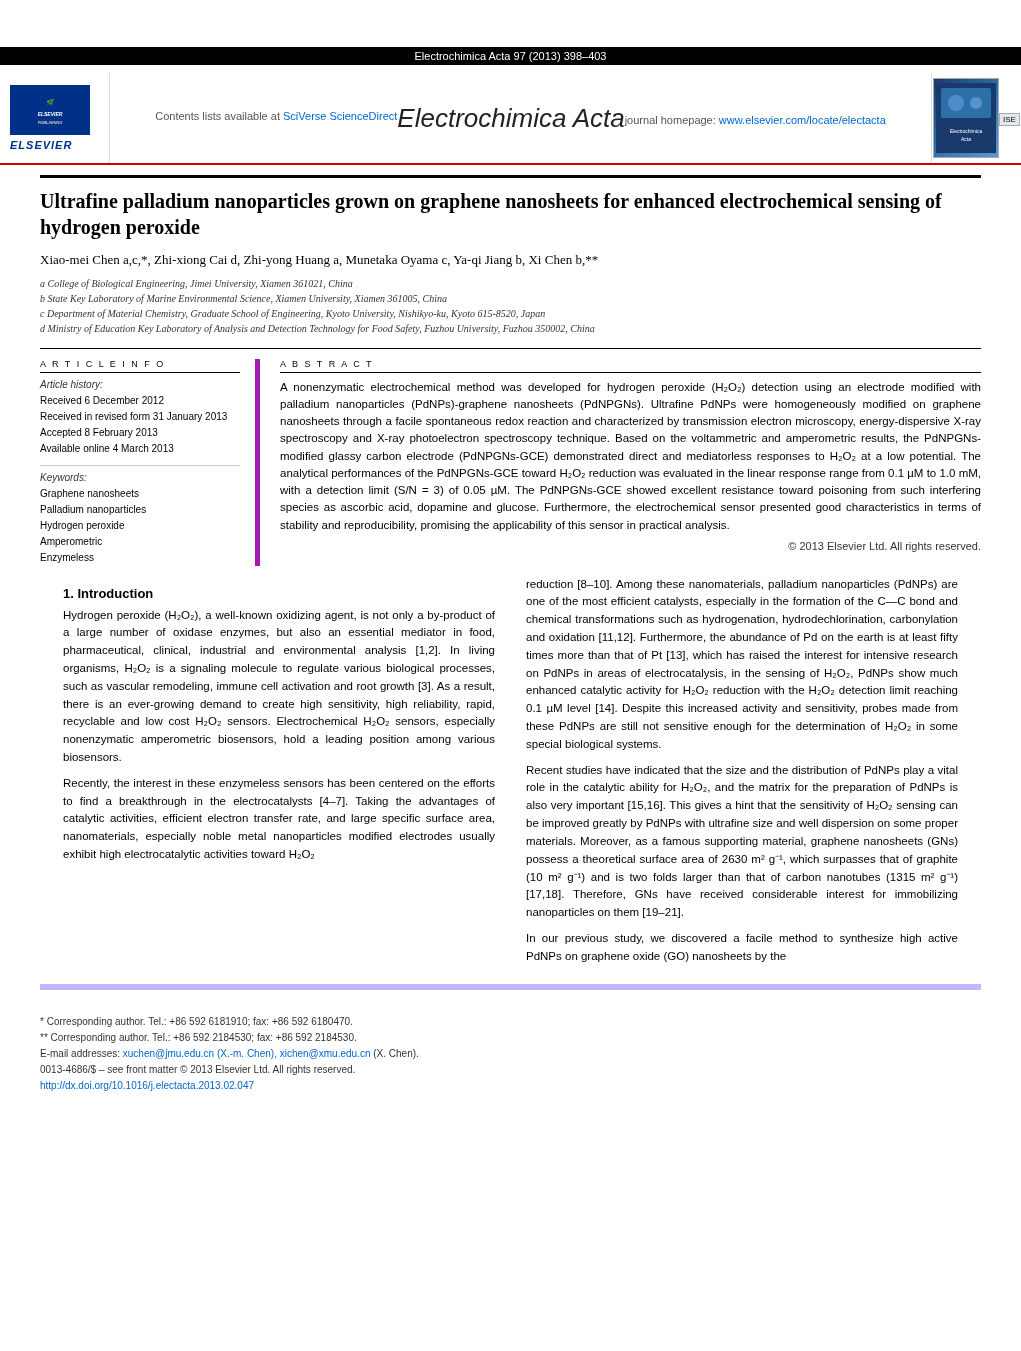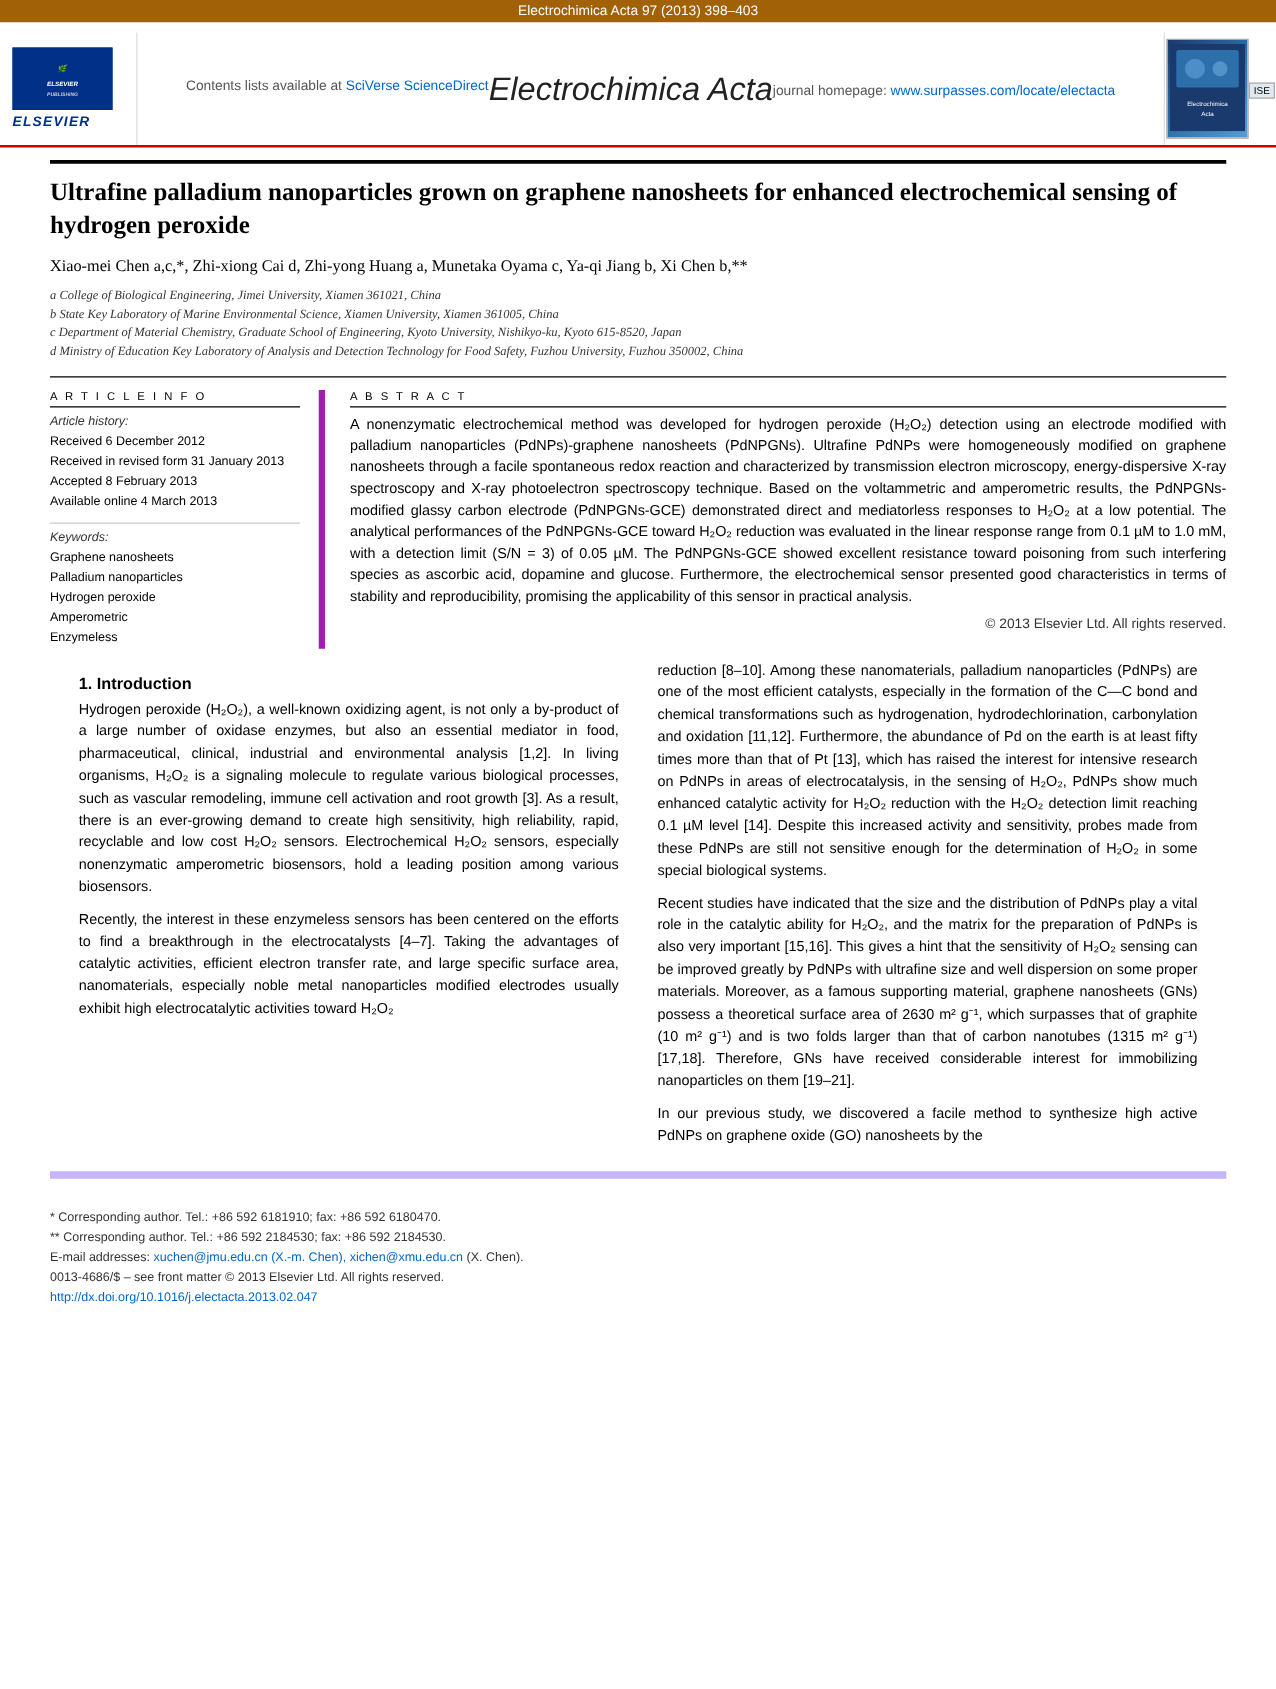--- a/index.html
+++ b/index.html
@@ -7,26 +7,27 @@
       width: 1021px;
       min-height: 1351px;
       background: #fff;
       font-family: 'Times New Roman', Times, serif;
       font-size: 13px;
       color: #000;
     }
 
     
     .top-bar {
-      background: #a16207;
+      background: #000000;
       text-align: center;
       padding: 3px 0;
       font-size: 11px;
       color: #fff;
       font-family: Arial, sans-serif;
+      margin-top: 47px;
     }
 
     
     .journal-header {
       display: flex;
       align-items: stretch;
       border-bottom: 2px solid #c00;
       padding: 8px 0 0 0;
       background: #fff;
     }
@@ -332,21 +333,21 @@
   </div>
 
   <div class="journal-title-center">
     <div class="sciverse-link">
       <span>Contents lists available at</span>
       <a href="#">SciVerse ScienceDirect</a>
     </div>
     <div class="journal-name">Electrochimica Acta</div>
     <div class="journal-homepage">
       <span>journal homepage:</span>
-      <a href="#">www.surpasses.com/locate/electacta</a>
+      <a href="#">www.elsevier.com/locate/electacta</a>
     </div>
   </div>
 
   <div class="journal-cover">
     <div class="cover-image">
       <div class="cover-title">
         <svg width="60" height="70" viewBox="0 0 60 70">
           <rect width="60" height="70" fill="#1a3a6e"></rect>
           <rect x="5" y="5" width="50" height="30" fill="#2d6fa8" rx="2"></rect>
           <circle cx="20" cy="20" r="8" fill="#5b9bd5" opacity="0.7"></circle>

